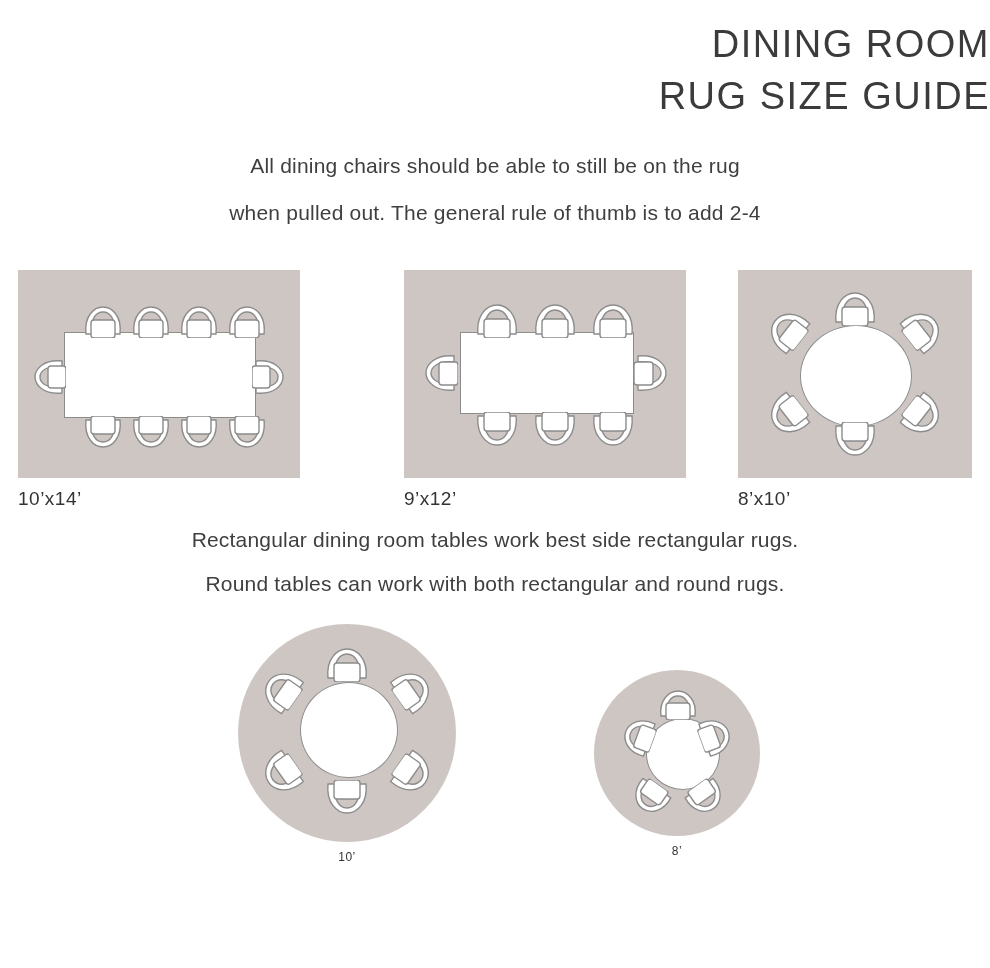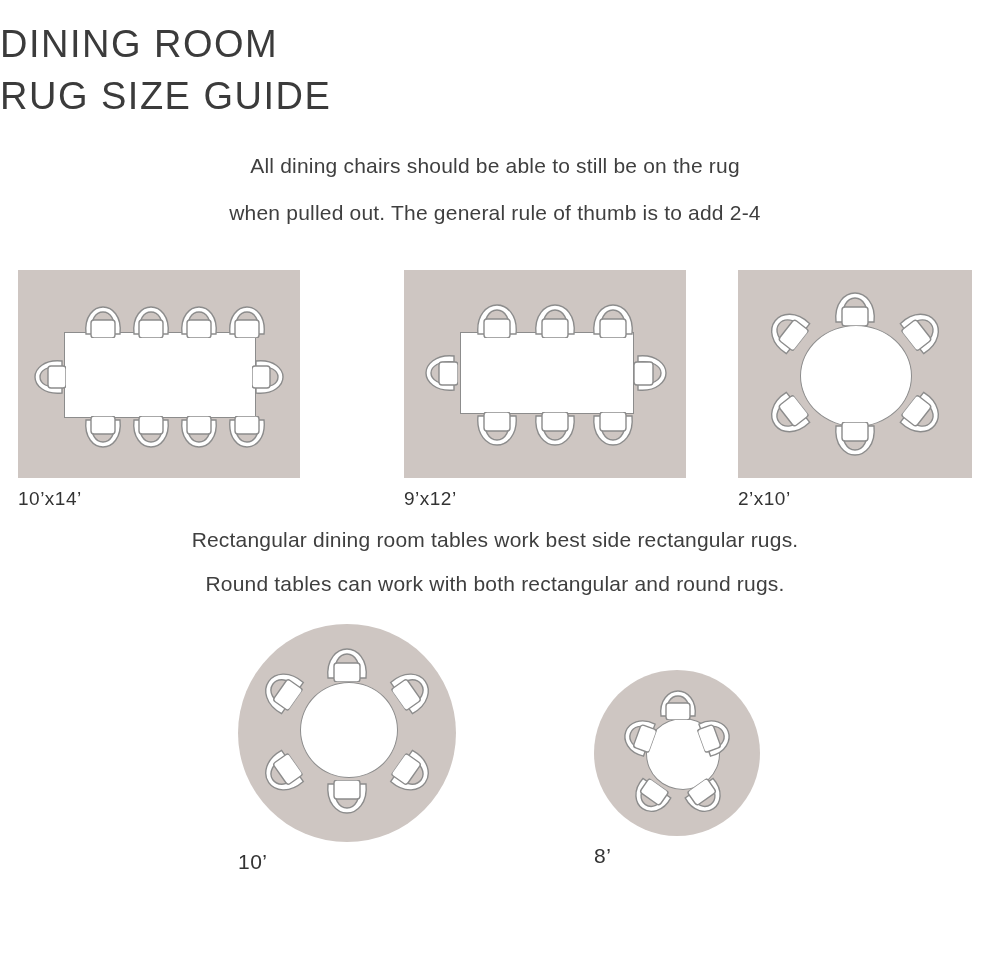--- a/index.html
+++ b/index.html
@@ -16,21 +16,21 @@
     overflow: hidden;
   }
   .page {
     position: relative;
     width: 990px;
     height: 968px;
   }
 
   
   .title {
-    text-align: left;
+    text-align: right;
     font-size: 38px;
     letter-spacing: 1.5px;
     line-height: 52px;
     color: #3b3b3b;
     font-weight: 400;
     padding-top: 18px;
   }
   .title .line2 { display: block; }
 
   .intro {
@@ -78,21 +78,22 @@
     position: relative;
     height: 260px;
     margin-top: 18px;
   }
   .rug-round {
     background: #cec6c2;
     border-radius: 50%;
     position: relative;
   }
   .round-label {
-    font-size: 21px;
+    text-align: center;
+    font-size: 12px;
     color: #333;
     margin-top: 8px;
     letter-spacing: 0.5px;
   }
 
   
   .table-rect {
     position: absolute;
     background: #ffffff;
     border: 1.6px solid #8c8c8c;
@@ -290,21 +291,21 @@
               <rect x="12" y="0" width="26" height="19" rx="3" fill="#ffffff" stroke="#8c8c8c" stroke-width="1.4"></rect>
             </svg>
         </div>
         <div class="chair" style="left:160px;top:128px;transform:rotate(-52deg);">
           <svg width="50" height="36" viewBox="0 0 50 36">
               <path d="M6 4 C4 23, 15 33, 25 33 C35 33, 46 23, 44 4 L37 4 C39 19, 33 28, 25 28 C17 28, 11 19, 13 4 Z" fill="#ffffff" stroke="#8c8c8c" stroke-width="1.4"></path>
               <rect x="12" y="0" width="26" height="19" rx="3" fill="#ffffff" stroke="#8c8c8c" stroke-width="1.4"></rect>
             </svg>
         </div>
       </div>
-      <div class="rug-label">2’x10’</div>
+      <div class="rug-label">8’x10’</div>
     </div>
   </div>
 
   <div class="midtext">
     <span>Rectangular dining room tables work best side rectangular rugs.</span>
     <span>Round tables can work with both rectangular and round rugs.</span>
   </div>
 
   <div class="row-rounds">
 

